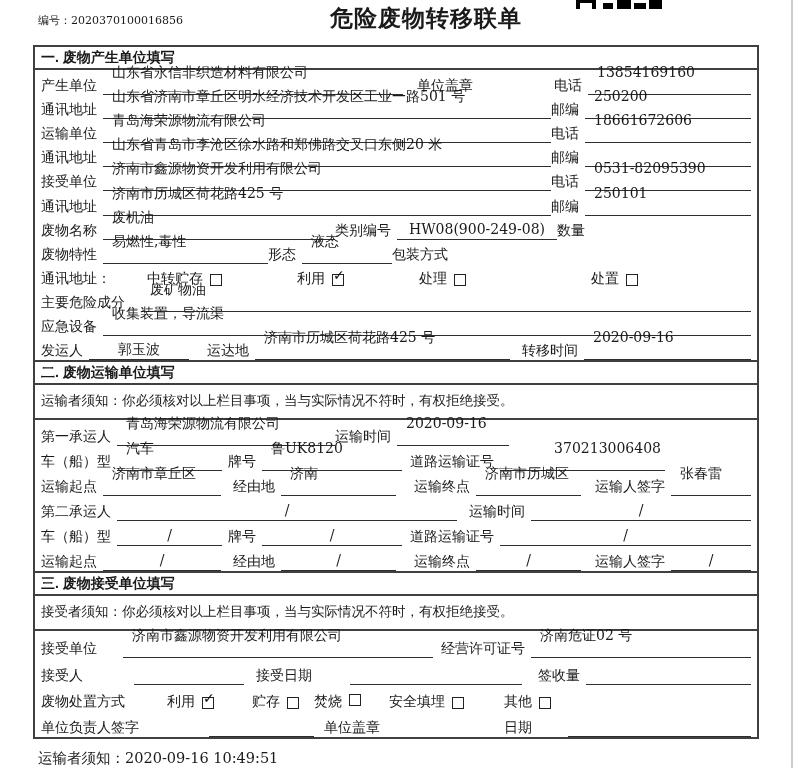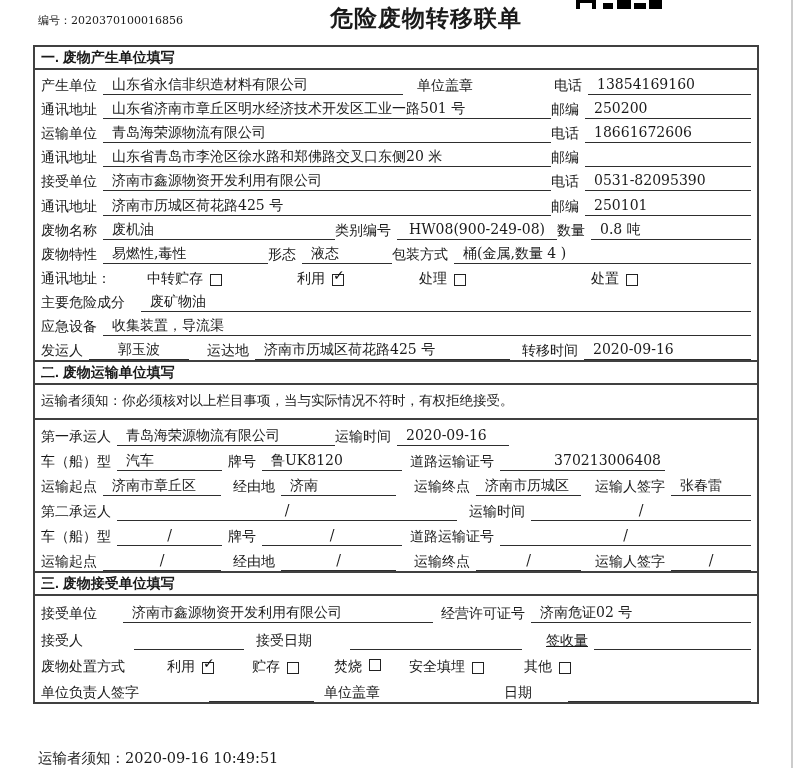--- a/index.html
+++ b/index.html
@@ -32,21 +32,21 @@
   .section + .section .sec-head { border-top:2px solid #404040; }
   .note-row { font-size:13.5px; padding:7px 6px 8px 6px; border-bottom:2px solid #404040; }
   .sec-rows { padding-top:1px; }
   .frow { display:flex; align-items:flex-end; padding:0 6px; box-sizing:border-box; }
   .sec-producer    .frow { height:24.1px; }
   .sec-transporter .frow { height:25px; }
   .sec-receiver    .frow { height:26.2px; }
   .cl { white-space:nowrap; font-size:14px; line-height:19px; margin-right:6px; flex:0 0 auto; }
   .cf {
     border-bottom:1.2px solid #2e2e2e; font-size:14px; line-height:19px;
-    padding:0 4px 0 9px; white-space:nowrap; overflow:hidden; box-sizing:border-box; flex:0 0 auto;
+    padding:0 4px 12px 9px; white-space:nowrap; overflow:hidden; box-sizing:border-box; flex:0 0 auto;
   }
   .cf.grow { flex:1 1 auto; }
   .cf.center { text-align:center; padding:0; }
   .ck { display:flex; align-items:flex-end; flex:0 0 auto; }
   .ck .cl { margin-right:7px; }
   .cbox { position:relative; width:12px; height:12px; border:1.4px solid #222; margin-bottom:2px; box-sizing:border-box; flex:0 0 auto; }
   .cmark { position:absolute; left:0; top:-8px; font-size:14px; font-weight:bold; font-family:"DejaVu Sans","Liberation Sans",sans-serif; color:#111; }
   .print-time { position:absolute; left:38px; top:749px; font-size:14.5px; white-space:nowrap; }
   .right-edge { position:absolute; right:3px; top:0; width:2px; height:768px; background:#cccccc; }
 </style>
@@ -110,29 +110,27 @@
             <span class="cf" style="flex: 0 0 448px;">济南市历城区荷花路425 号</span>
             <span class="cl">邮编</span>
             <span class="cf grow">250101</span>
           </div>
           <div class="frow">
             <span class="cl">废物名称</span>
             <span class="cf" style="flex: 0 0 232px;">废机油</span>
             <span class="cl">类别编号</span>
             <span class="cf center" style="flex: 0 0 160px;">HW08(900-249-08)</span>
             <span class="cl">数量</span>
-            <span class="cf grow">0.8 吨</span>
           </div>
           <div class="frow">
             <span class="cl">废物特性</span>
             <span class="cf" style="flex: 0 0 165px;">易燃性,毒性</span>
             <span class="cl">形态</span>
             <span class="cf" style="flex: 0 0 90px;">液态</span>
             <span class="cl">包装方式</span>
-            <span class="cf grow">桶(金属,数量  4 )</span>
           </div>
           <div class="frow">
             <span class="cl">通讯地址：</span>
             <span class="ck" style="margin-left: 30px;">
               <span class="cl">中转贮存</span>
               <span class="cbox"></span>
             </span>
             <span class="ck" style="margin-left: 75px;">
               <span class="cl">利用</span>
               <span class="cbox">
@@ -215,48 +213,49 @@
             <span class="cf center" style="flex: 0 0 115px;">/</span>
             <span class="cl" style="margin-left: 18px;">运输终点</span>
             <span class="cf center" style="flex: 0 0 105px;">/</span>
             <span class="cl" style="margin-left: 14px;">运输人签字</span>
             <span class="cf grow center">/</span>
           </div>
         </div>
       </div>
       <div class="section sec-receiver">
         <div class="sec-head">三. 废物接受单位填写</div>
+        <div class="note-row">接受者须知：你必须核对以上栏目事项，当与实际情况不符时，有权拒绝接受。</div>
         <div class="sec-rows">
           <div class="frow">
             <span class="cl">接受单位</span>
             <span class="cf" style="flex: 0 0 310px; margin-left: 20px;">济南市鑫源物资开发利用有限公司</span>
             <span class="cl" style="margin-left: 8px;">经营许可证号</span>
             <span class="cf grow">济南危证02 号</span>
           </div>
           <div class="frow">
             <span class="cl">接受人</span>
             <span class="cf" style="flex: 0 0 110px; margin-left: 45px;"></span>
             <span class="cl" style="margin-left: 12px;">接受日期</span>
             <span class="cf" style="flex: 0 0 172px; margin-left: 32px;"></span>
-            <span class="cl" style="margin-left: 24px; text-decoration: underline;">签收量</span>
+            <span class="cl" style="margin-left: 16px;">签收量</span>
             <span class="cf grow"></span>
           </div>
           <div class="frow">
             <span class="cl">废物处置方式</span>
             <span class="ck" style="margin-left: 36px;">
               <span class="cl">利用</span>
               <span class="cbox">
                 <span class="cmark">✓</span>
               </span>
             </span>
             <span class="ck" style="margin-left: 38px;">
               <span class="cl">贮存</span>
               <span class="cbox"></span>
             </span>
-            <span class="ck" style="margin-left: 35px; align-items: center;">
+            <span class="ck" style="margin-left: 15px; align-items: center;">
               <span class="cl">焚烧</span>
               <span class="cbox"></span>
             </span>
             <span class="ck" style="margin-left: 28px;">
               <span class="cl">安全填埋</span>
               <span class="cbox"></span>
             </span>
             <span class="ck" style="margin-left: 40px;">
               <span class="cl">其他</span>
               <span class="cbox"></span>

